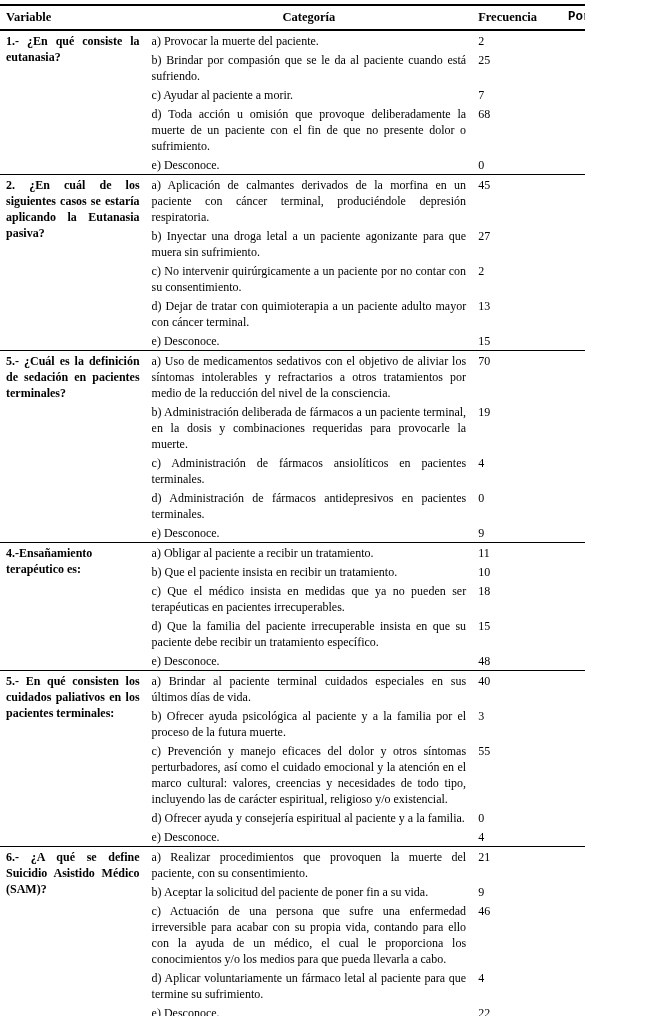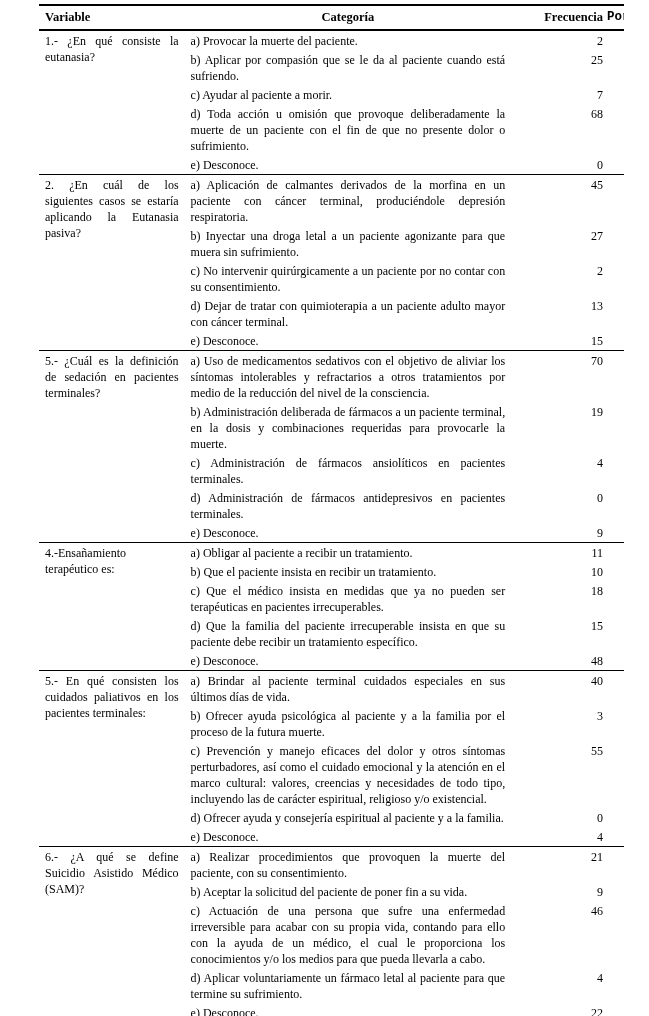--- a/index.html
+++ b/index.html
@@ -7,21 +7,20 @@
     margin: 0; padding: 0;
     width: 649px; height: 1016px;
     background: #ffffff;
     font-family: "Liberation Serif", "DejaVu Serif", serif;
     color: #000000;
   }
   .page {
     width: 585px; height: 1016px;
     padding: 4px 2px 0 0;
     overflow: hidden;
-    margin-left: 39px;
   }
   table.survey {
     width: 645px;
     border-collapse: collapse;
     border-top: 2px solid #000;
     border-bottom: 2px solid #000;
     font-size: 12px;
     line-height: 16px;
   }
   thead th {
@@ -35,30 +34,31 @@
     width: 150px;
     text-align: left;
     padding-left: 6px;
     padding-right: 10px;
   }
   th.col-categoria, td.col-categoria {
     width: 328px;
     text-align: center;
     padding-right: 10px;
   }
-  th.col-frecuencia, td.col-frecuencia { width: 90px; text-align: right; }
+  th.col-frecuencia, td.col-frecuencia { width: 90px; text-align: left; }
   th.col-porcentaje, td.col-porcentaje { width: 77px; text-align: center; font-family: Liberation Mono, monospace; }
   tbody td {
     vertical-align: top;
     padding: 2px 2px 1px 2px;
   }
   tbody td.col-variable {
     text-align: justify;
     padding-left: 6px;
     padding-right: 10px;
+    font-weight: bold;
   }
   tbody td.col-categoria {
     text-align: justify;
     padding-right: 10px;
   }
   tr.section-start td { border-top: 1px solid #000; }
 </style>
 </head>
 <body>
 
@@ -73,21 +73,21 @@
       </tr>
     </thead>
     <tbody>
         <tr class="section-start">
           <td class="col-variable" rowspan="5">1.- ¿En qué consiste la eutanasia?</td>
           <td class="col-categoria">a) Provocar la muerte del paciente.</td>
           <td class="col-frecuencia">2</td>
           <td class="col-porcentaje">2%</td>
         </tr>
         <tr>
-          <td class="col-categoria">b) Aplicar por compasión que se le da al paciente cuando está sufriendo.</td>
+          <td class="col-categoria">b) Brindar por compasión que se le da al paciente cuando está sufriendo.</td>
           <td class="col-frecuencia">25</td>
           <td class="col-porcentaje">17%</td>
         </tr>
         <tr>
           <td class="col-categoria">c) Ayudar al paciente a morir.</td>
           <td class="col-frecuencia">7</td>
           <td class="col-porcentaje">7%</td>
         </tr>
         <tr>
           <td class="col-categoria">d) Toda acción u omisión que provoque deliberadamente la muerte de un paciente con el fin de que no presente dolor o sufrimiento.</td>

